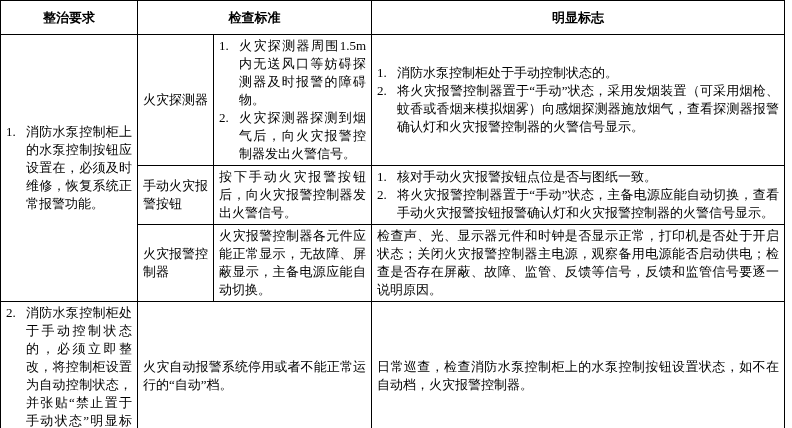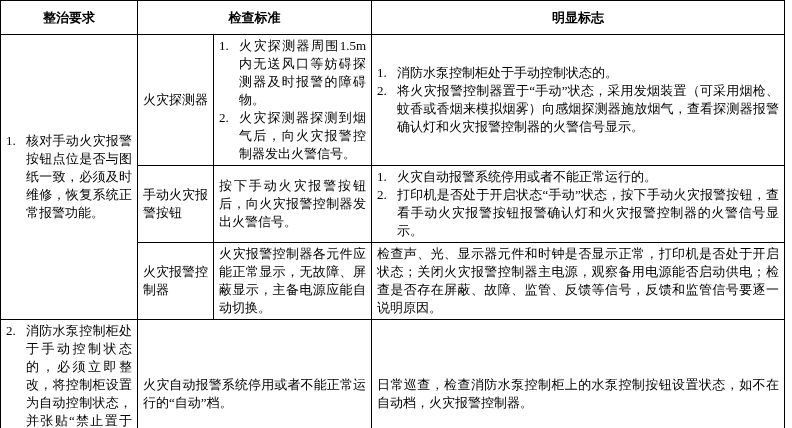--- a/index.html
+++ b/index.html
@@ -77,21 +77,21 @@
         <tr class="r-header">
       <td class="hdr">整治要求</td>
       <td class="hdr" colspan="2">检查标准</td>
       <td class="hdr">明显标志</td>
     </tr>
 
     <tr class="r-detect">
       <td class="req-cell" rowspan="3">
         <div class="li">
           <span class="num">1.</span>
-          <span class="txt">核对手动火灾报警按钮点位是否与图纸一致，必须及时维修，恢复系统正常报警功能。</span>
+          <span class="txt">消防水泵控制柜上的水泵控制按钮应设置在，必须及时维修，恢复系统正常报警功能。</span>
         </div>
       </td>
       <td class="name-cell">火灾探测器</td>
       <td>
         <div class="li">
           <span class="num">1.</span>
           <span class="txt">火灾探测器周围1.5m内无送风口等妨碍探测器及时报警的障碍物。</span>
         </div>
         <div class="li">
           <span class="num">2.</span>
@@ -111,25 +111,25 @@
     </tr>
 
     <tr class="r-button">
       <td class="name-cell">手动火灾报警按钮</td>
       <td>
         <div class="para">按下手动火灾报警按钮后，向火灾报警控制器发出火警信号。</div>
       </td>
       <td>
         <div class="li">
           <span class="num">1.</span>
-          <span class="txt">火灾自动报警系统停用或者不能正常运行的。</span>
+          <span class="txt">核对手动火灾报警按钮点位是否与图纸一致。</span>
         </div>
         <div class="li">
           <span class="num">2.</span>
-          <span class="txt">打印机是否处于开启状态“手动”状态，按下手动火灾报警按钮，查看手动火灾报警按钮报警确认灯和火灾报警控制器的火警信号显示。</span>
+          <span class="txt">将火灾报警控制器置于“手动”状态，主备电源应能自动切换，查看手动火灾报警按钮报警确认灯和火灾报警控制器的火警信号显示。</span>
         </div>
       </td>
     </tr>
 
     <tr class="r-panel">
       <td class="name-cell">火灾报警控制器</td>
       <td>
         <div class="para">火灾报警控制器各元件应能正常显示，无故障、屏蔽显示，主备电源应能自动切换。</div>
       </td>
       <td>

